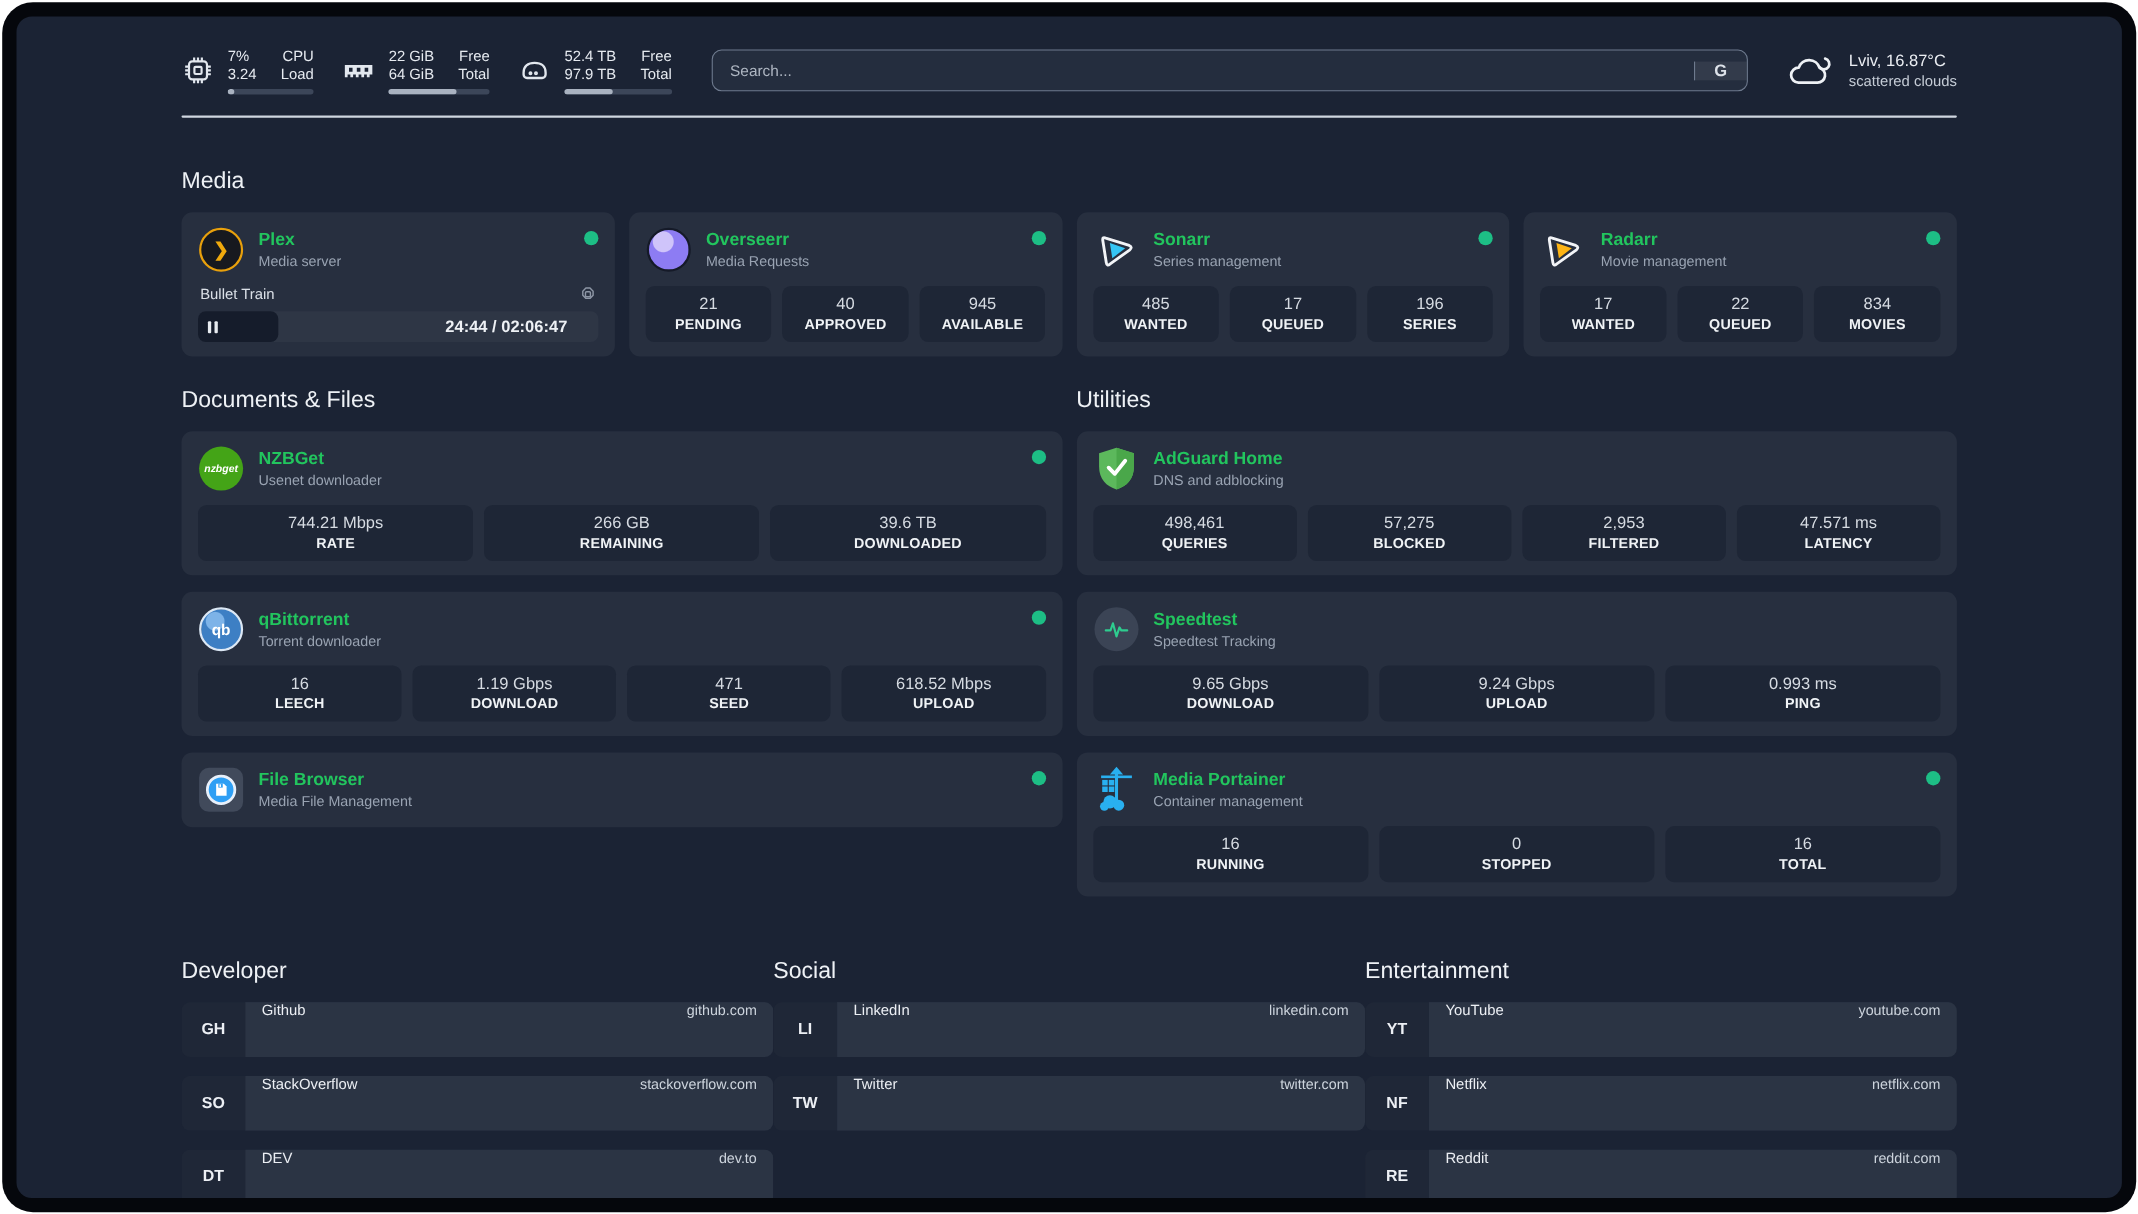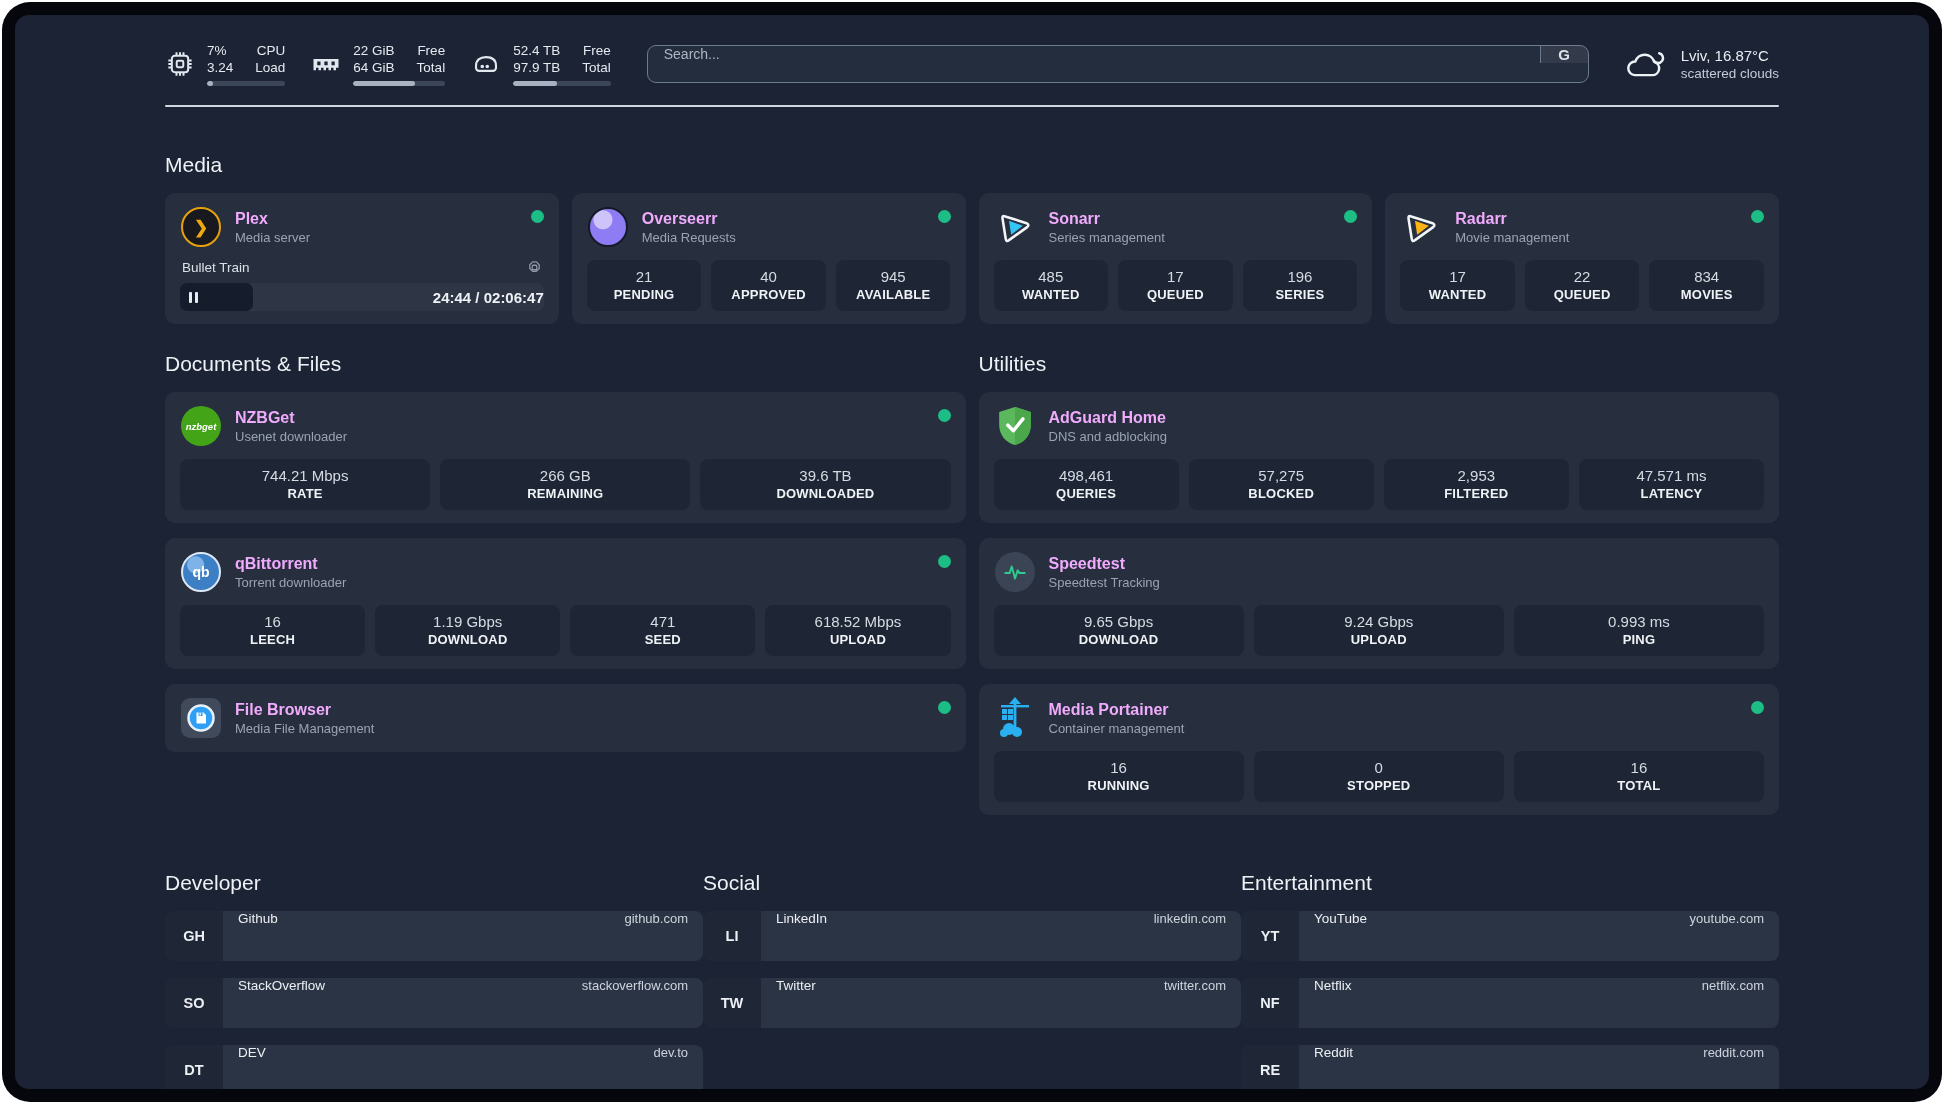--- a/index.html
+++ b/index.html
@@ -10,38 +10,38 @@
 
   
   .header { display:flex; align-items:center; gap:26px; height:58px; }
   .sys-group { display:flex; align-items:center; gap:12px; }
   .sys-icon { width:30px; height:30px; flex:0 0 auto; display:flex; align-items:center; justify-content:center; }
   .sys-block { display:flex; flex-direction:column; }
   .sys-grid { display:grid; grid-template-columns:auto auto; column-gap:22px; font-size:13.5px; line-height:17px; color:#e6eaf0; }
   .sys-grid .lbl { text-align:right; }
   .sys-bar { margin-top:5px; height:5px; width:100%; background:#3c4659; border-radius:3px; overflow:hidden; }
   .sys-bar-fill { height:100%; background:#a9b2c0; border-radius:3px; }
-  .search-wrap { flex:1; display:flex; align-items:flex-start; height:38px; border:1.5px solid #6e7a8e; border-radius:9px; background:#242d3e; overflow:hidden; margin:0 10px; }
+  .search-wrap { flex:1; display:flex; align-items:center; height:38px; border:1.5px solid #6e7a8e; border-radius:9px; background:#242d3e; overflow:hidden; margin:0 10px; }
   .search-input { flex:1; background:transparent; border:none; outline:none; color:#dfe4eb; font-size:14px; padding:0 16px; font-family:"Liberation Sans", sans-serif; }
   .search-input::placeholder { color:#aeb6c2; }
   .search-btn { width:48px; border:none; border-left:1.5px solid #6e7a8e; background:rgba(255,255,255,0.07); color:#dde2e9; font-size:15px; font-weight:700; cursor:pointer; font-family:"Liberation Sans", sans-serif; }
   .weather { display:flex; align-items:center; gap:14px; }
   .weather-text .loc { font-size:15px; color:#eaedf2; line-height:19px; }
   .weather-text .cond { font-size:13.5px; color:#c5ccd6; line-height:17px; }
   .divider { margin-top:12px; height:2px; background:#cfd6df; border-radius:1px; }
 
   
   .section-title { font-size:21px; font-weight:500; color:#eef1f5; }
   .media-title { margin-top:46px; }
   .media-grid { display:grid; grid-template-columns:repeat(4,1fr); gap:13px; margin-top:16px; }
 
   .card { background:#272f3f; border-radius:10px; padding:13px 15px; }
   .card-header { display:flex; align-items:flex-start; gap:13px; }
   .card-head-text { display:flex; flex-direction:column; justify-content:center; min-height:42px; }
-  .card-title { font-size:16px; font-weight:600; color:#f0abfc; line-height:20px; }
+  .card-title { font-size:16px; font-weight:600; color:#22c55e; line-height:20px; }
   .card-sub { font-size:13px; color:#99a3b2; line-height:17px; }
   .status-dot { width:13px; height:13px; border-radius:50%; background:#1dbe85; margin-left:auto; margin-top:4px; flex:0 0 auto; }
   .stats-row { display:flex; gap:10px; margin-top:12px; }
   .stat { flex:1; background:#1e2636; border-radius:8px; padding:7px 6px 8px; text-align:center; }
   .stat-value { font-size:15px; color:#d6dbe2; line-height:19px; }
   .stat-label { font-size:13px; font-weight:700; color:#f0f3f6; line-height:17px; letter-spacing:0.2px; }
 
   .app-icon { width:42px; height:42px; flex:0 0 auto; display:flex; align-items:center; justify-content:center; }
   .icon-plex { width:40px; height:40px; border-radius:50%; background:#17191f; border:2.5px solid #e8a00c; color:#efa90d; font-size:17px; font-weight:700; display:flex; align-items:center; justify-content:center; }
   .icon-overseerr { width:40px; height:40px; border-radius:50%; border:2px solid #151a28; background:radial-gradient(circle at 36% 30%, #cfc4fa 0 9px, #8d7cf3 10px 100%); }
@@ -49,21 +49,21 @@
   .icon-qbit { width:40px; height:40px; border-radius:50%; background:radial-gradient(circle at 35% 30%, #7db3e8 0 8px, #3d7fc4 9px 100%); color:#fff; font-size:14px; font-weight:700; display:flex; align-items:center; justify-content:center; border:2px solid #dce8f5; }
   .icon-filebrowser { width:40px; height:40px; border-radius:9px; background:#414a5b; display:flex; align-items:center; justify-content:center; }
   .icon-speedtest { width:40px; height:40px; border-radius:50%; background:#3b4455; display:flex; align-items:center; justify-content:center; }
 
   
   .session-row { display:flex; align-items:center; justify-content:space-between; margin-top:12px; padding:0 2px;gap:44px; }
   .session-name { font-size:13.5px; color:#dbe0e7; }
   .player-track { margin-top:8px; height:28px; border-radius:7px; background:rgba(255,255,255,0.035); position:relative; display:flex; align-items:center; }
   .player-fill { height:100%; background:#151c2b; border-radius:7px; display:flex; align-items:center; padding-left:9px; gap:3px; }
   .pause-bar { width:3px; height:11px; background:#e8ecf1; border-radius:1px; }
-  .player-time { position:absolute; right:0; font-size:15px; font-weight:600; color:#eef1f5; }
+  .player-time { position:absolute; right:28px; font-size:15px; font-weight:600; color:#eef1f5; }
 
   
   .two-col { display:grid; grid-template-columns:1fr 1fr; gap:13px; margin-top:28px; align-items:start; }
   .col-stack { display:flex; flex-direction:column; gap:15px; margin-top:16px; }
 
   
   .bottom-grid { display:grid; grid-template-columns:1fr 1fr 1fr; margin-top:56px; }
   .bm-list { display:flex; flex-direction:column; gap:17px; margin-top:16px; }
   .bm-row { display:flex; height:50px; border-radius:8px; overflow:hidden; cursor:pointer; }
   .bm-abbr { width:58px; flex:0 0 auto; background:#1f2737; display:flex; align-items:center; justify-content:center; font-size:14.5px; font-weight:700; color:#eceff4; }

